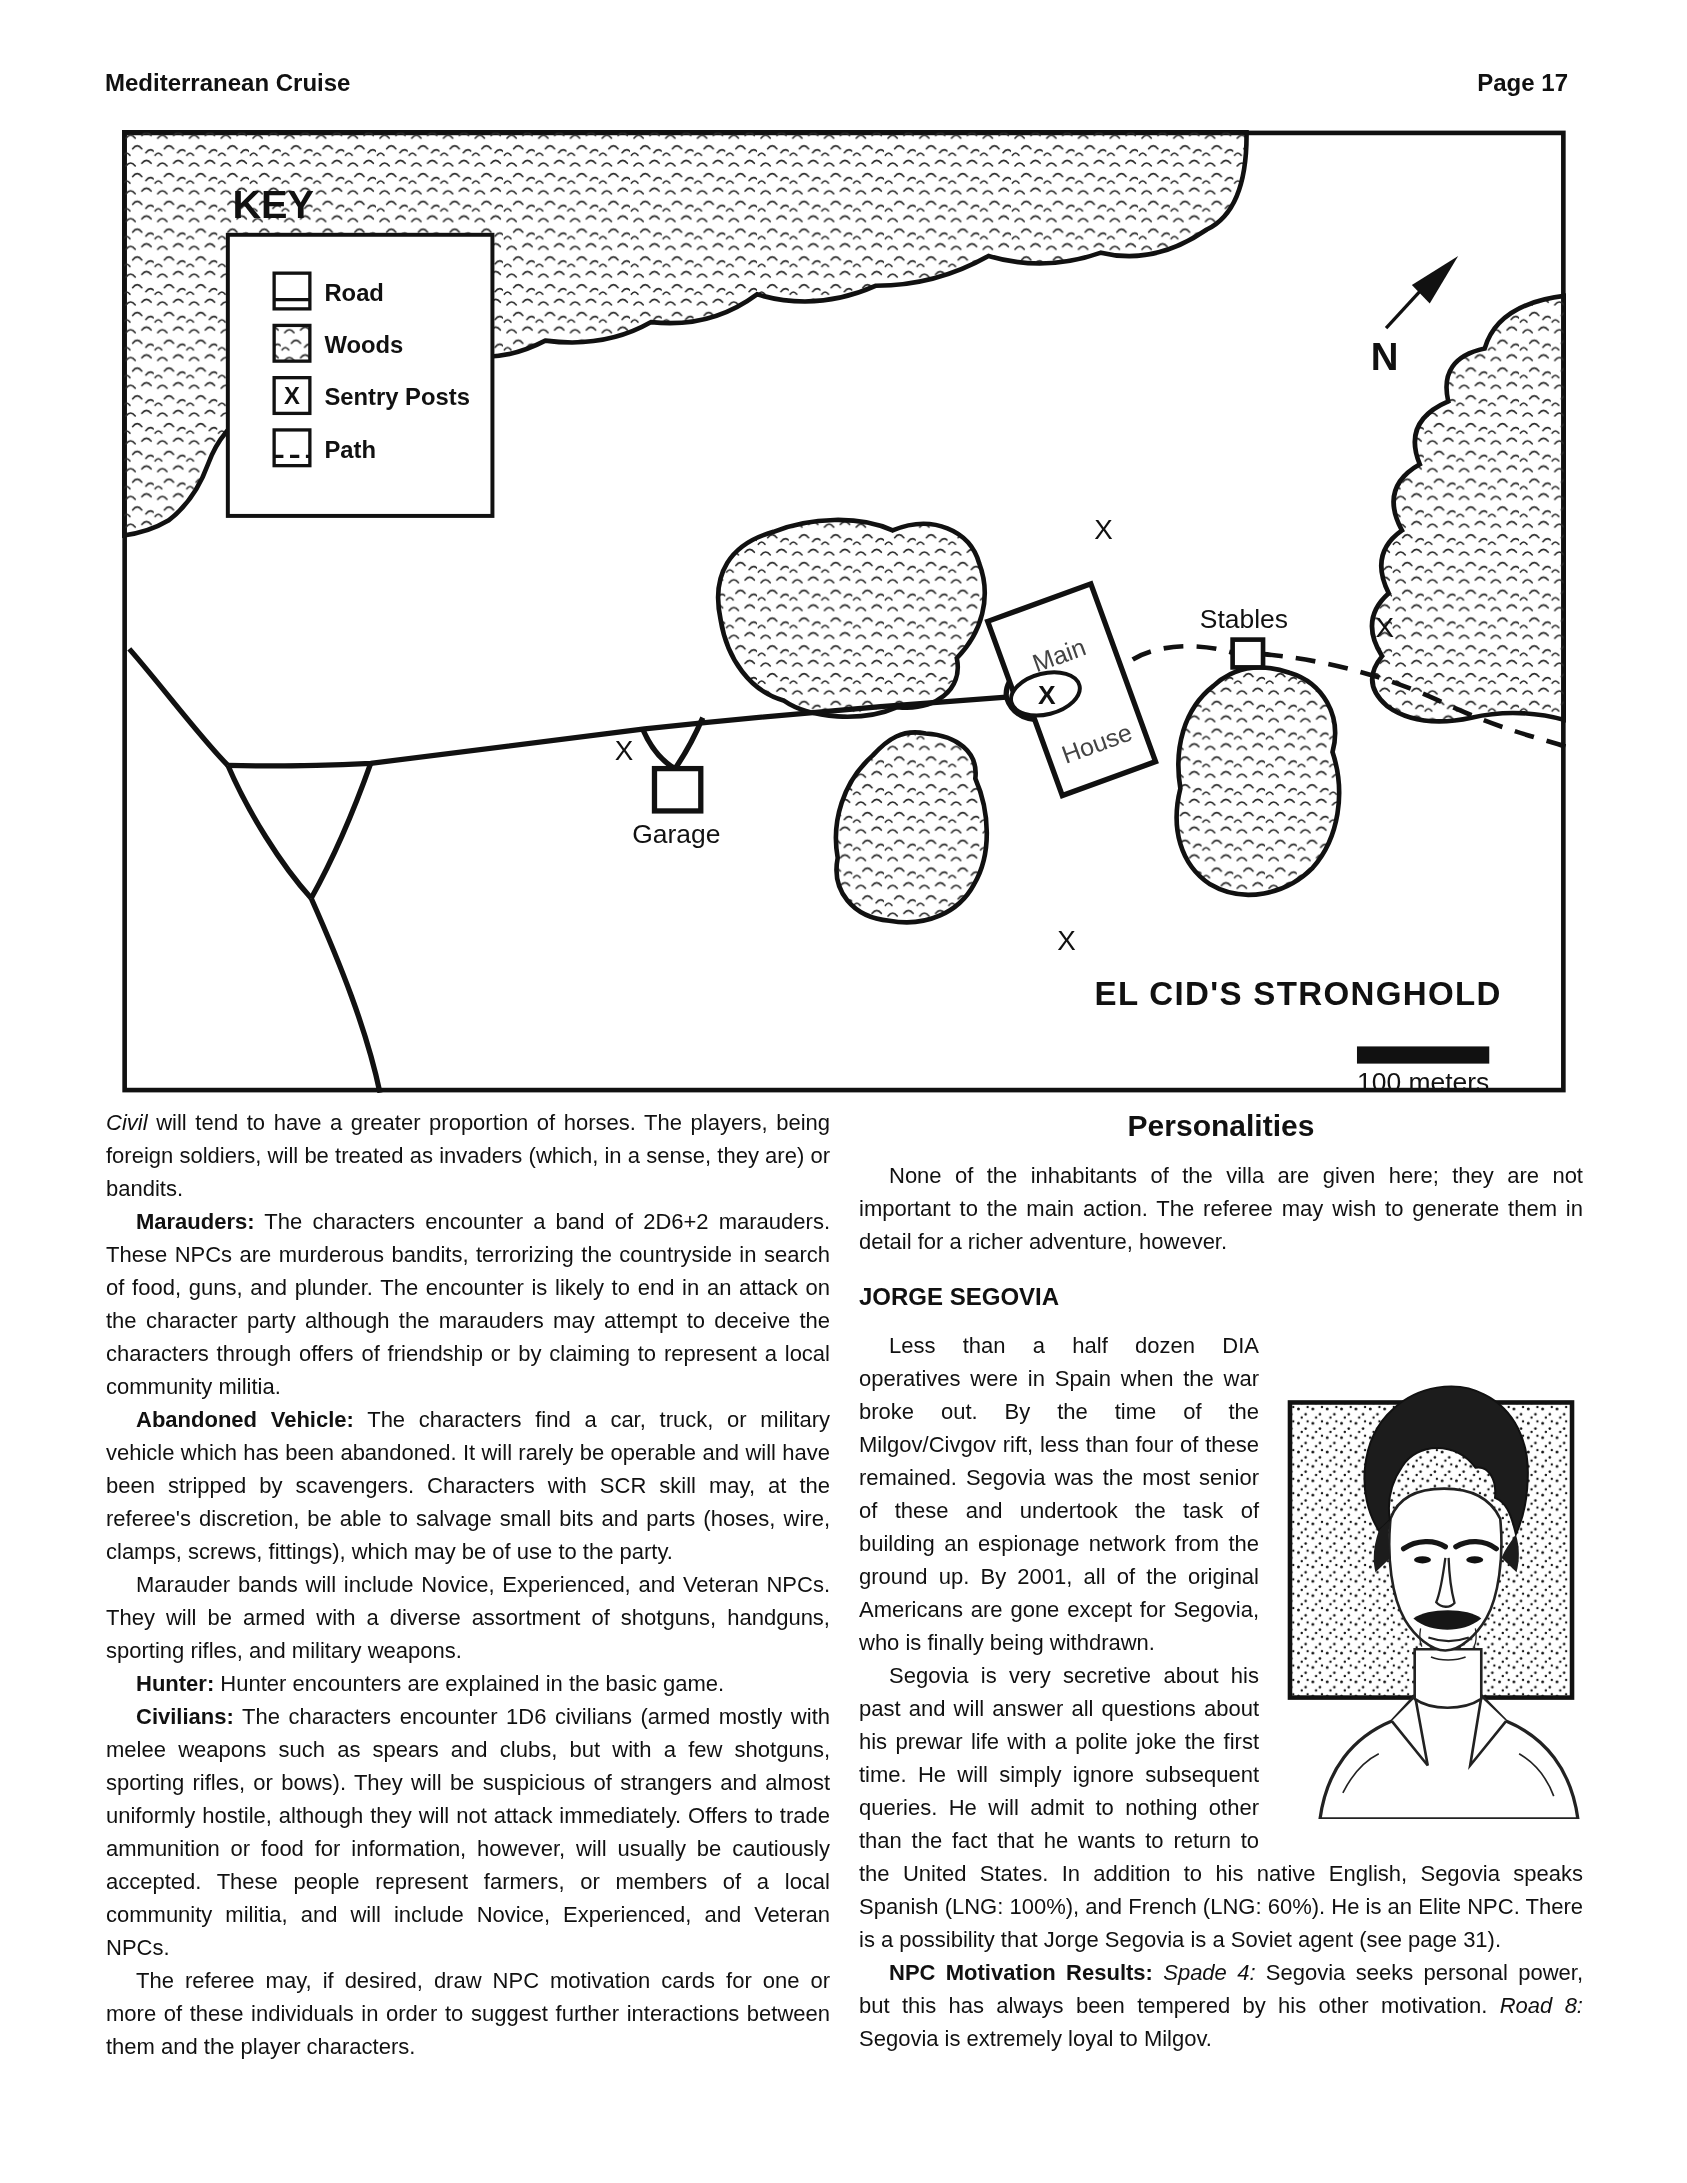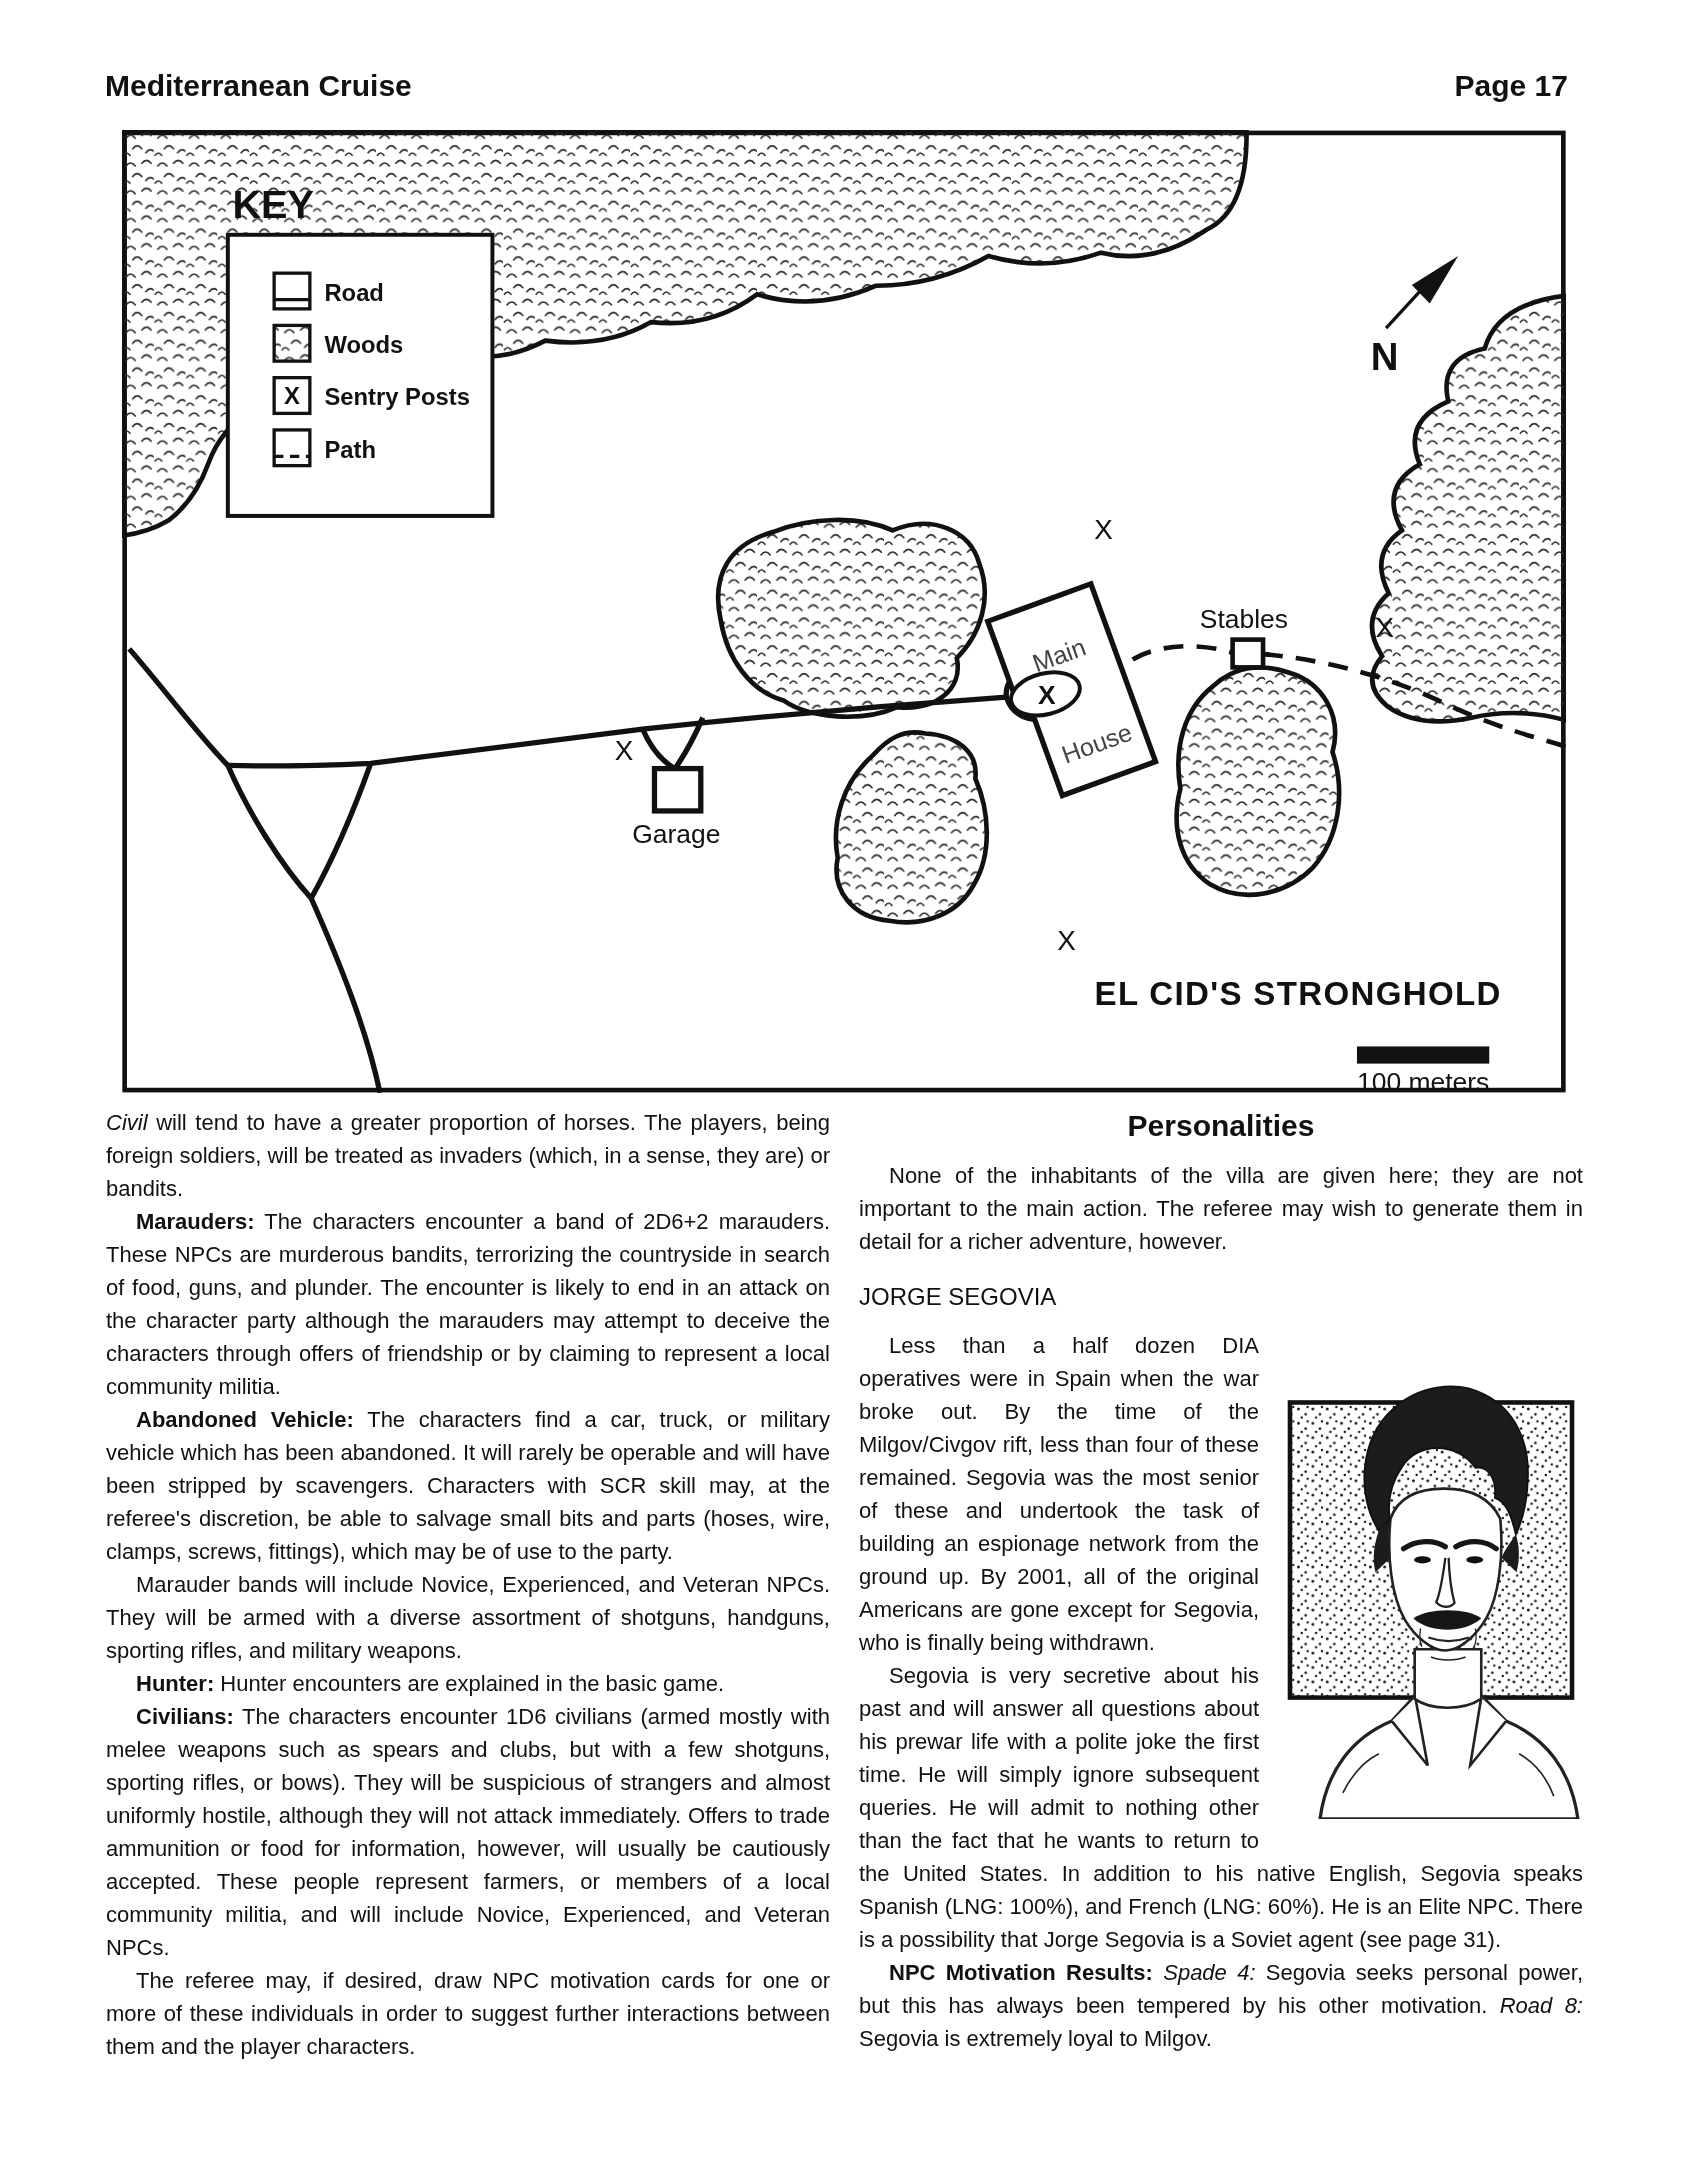--- a/index.html
+++ b/index.html
@@ -1,36 +1,36 @@
 <!DOCTYPE html>
 <html style="font-size:10.6px"><head>
 <meta charset="utf-8">
 <style>
   html,body{margin:0;padding:0;background:#e8e8e6;}
   #page{position:relative;width:1687px;height:2183px;background:#ffffff;
         font-family:"Liberation Sans", sans-serif;color:#111;overflow:hidden;}
 
   
   .header{position:absolute;left:105px;top:69px;width:1463px;display:flex;
-          justify-content:space-between;font-weight:bold;font-size:30px;gap:16px;}
+          justify-content:space-between;font-weight:bold;font-size:24px;gap:16px;}
 
   
   .map-wrap{position:absolute;left:122px;top:130px;width:1444px;height:963px;}
   .map-wrap svg{display:block;width:100%;height:100%;}
 
   
   .columns{position:absolute;left:106px;top:1106px;width:1477px;display:flex;gap:29px;
            font-size:22px;line-height:33px;text-align:justify;}
   .col{width:724px;}
   .col p{margin:0;text-indent:30px;}
   .col p.flush{text-indent:0;}
   .lead{font-weight:bold;}
   .it{font-style:italic;}
   h2.personalities{font-size:30px;font-weight:bold;margin:2.6px 0 17px 0;text-align:center;}
-  h3.npc{font-size:24px;font-weight:normal;margin:22.5px 0 16px 0;text-align:left;}
+  h3.npc{font-size:24px;font-weight:bold;margin:22.5px 0 16px 0;text-align:left;}
 
   .portrait{float:right;width:304px;height:457px;margin:33px 0 8px 20px;}
   .portrait svg{display:block;width:100%;height:100%;}
 </style>
 </head>
 <body>
 
 <div id="page">
 
   <div class="header">

